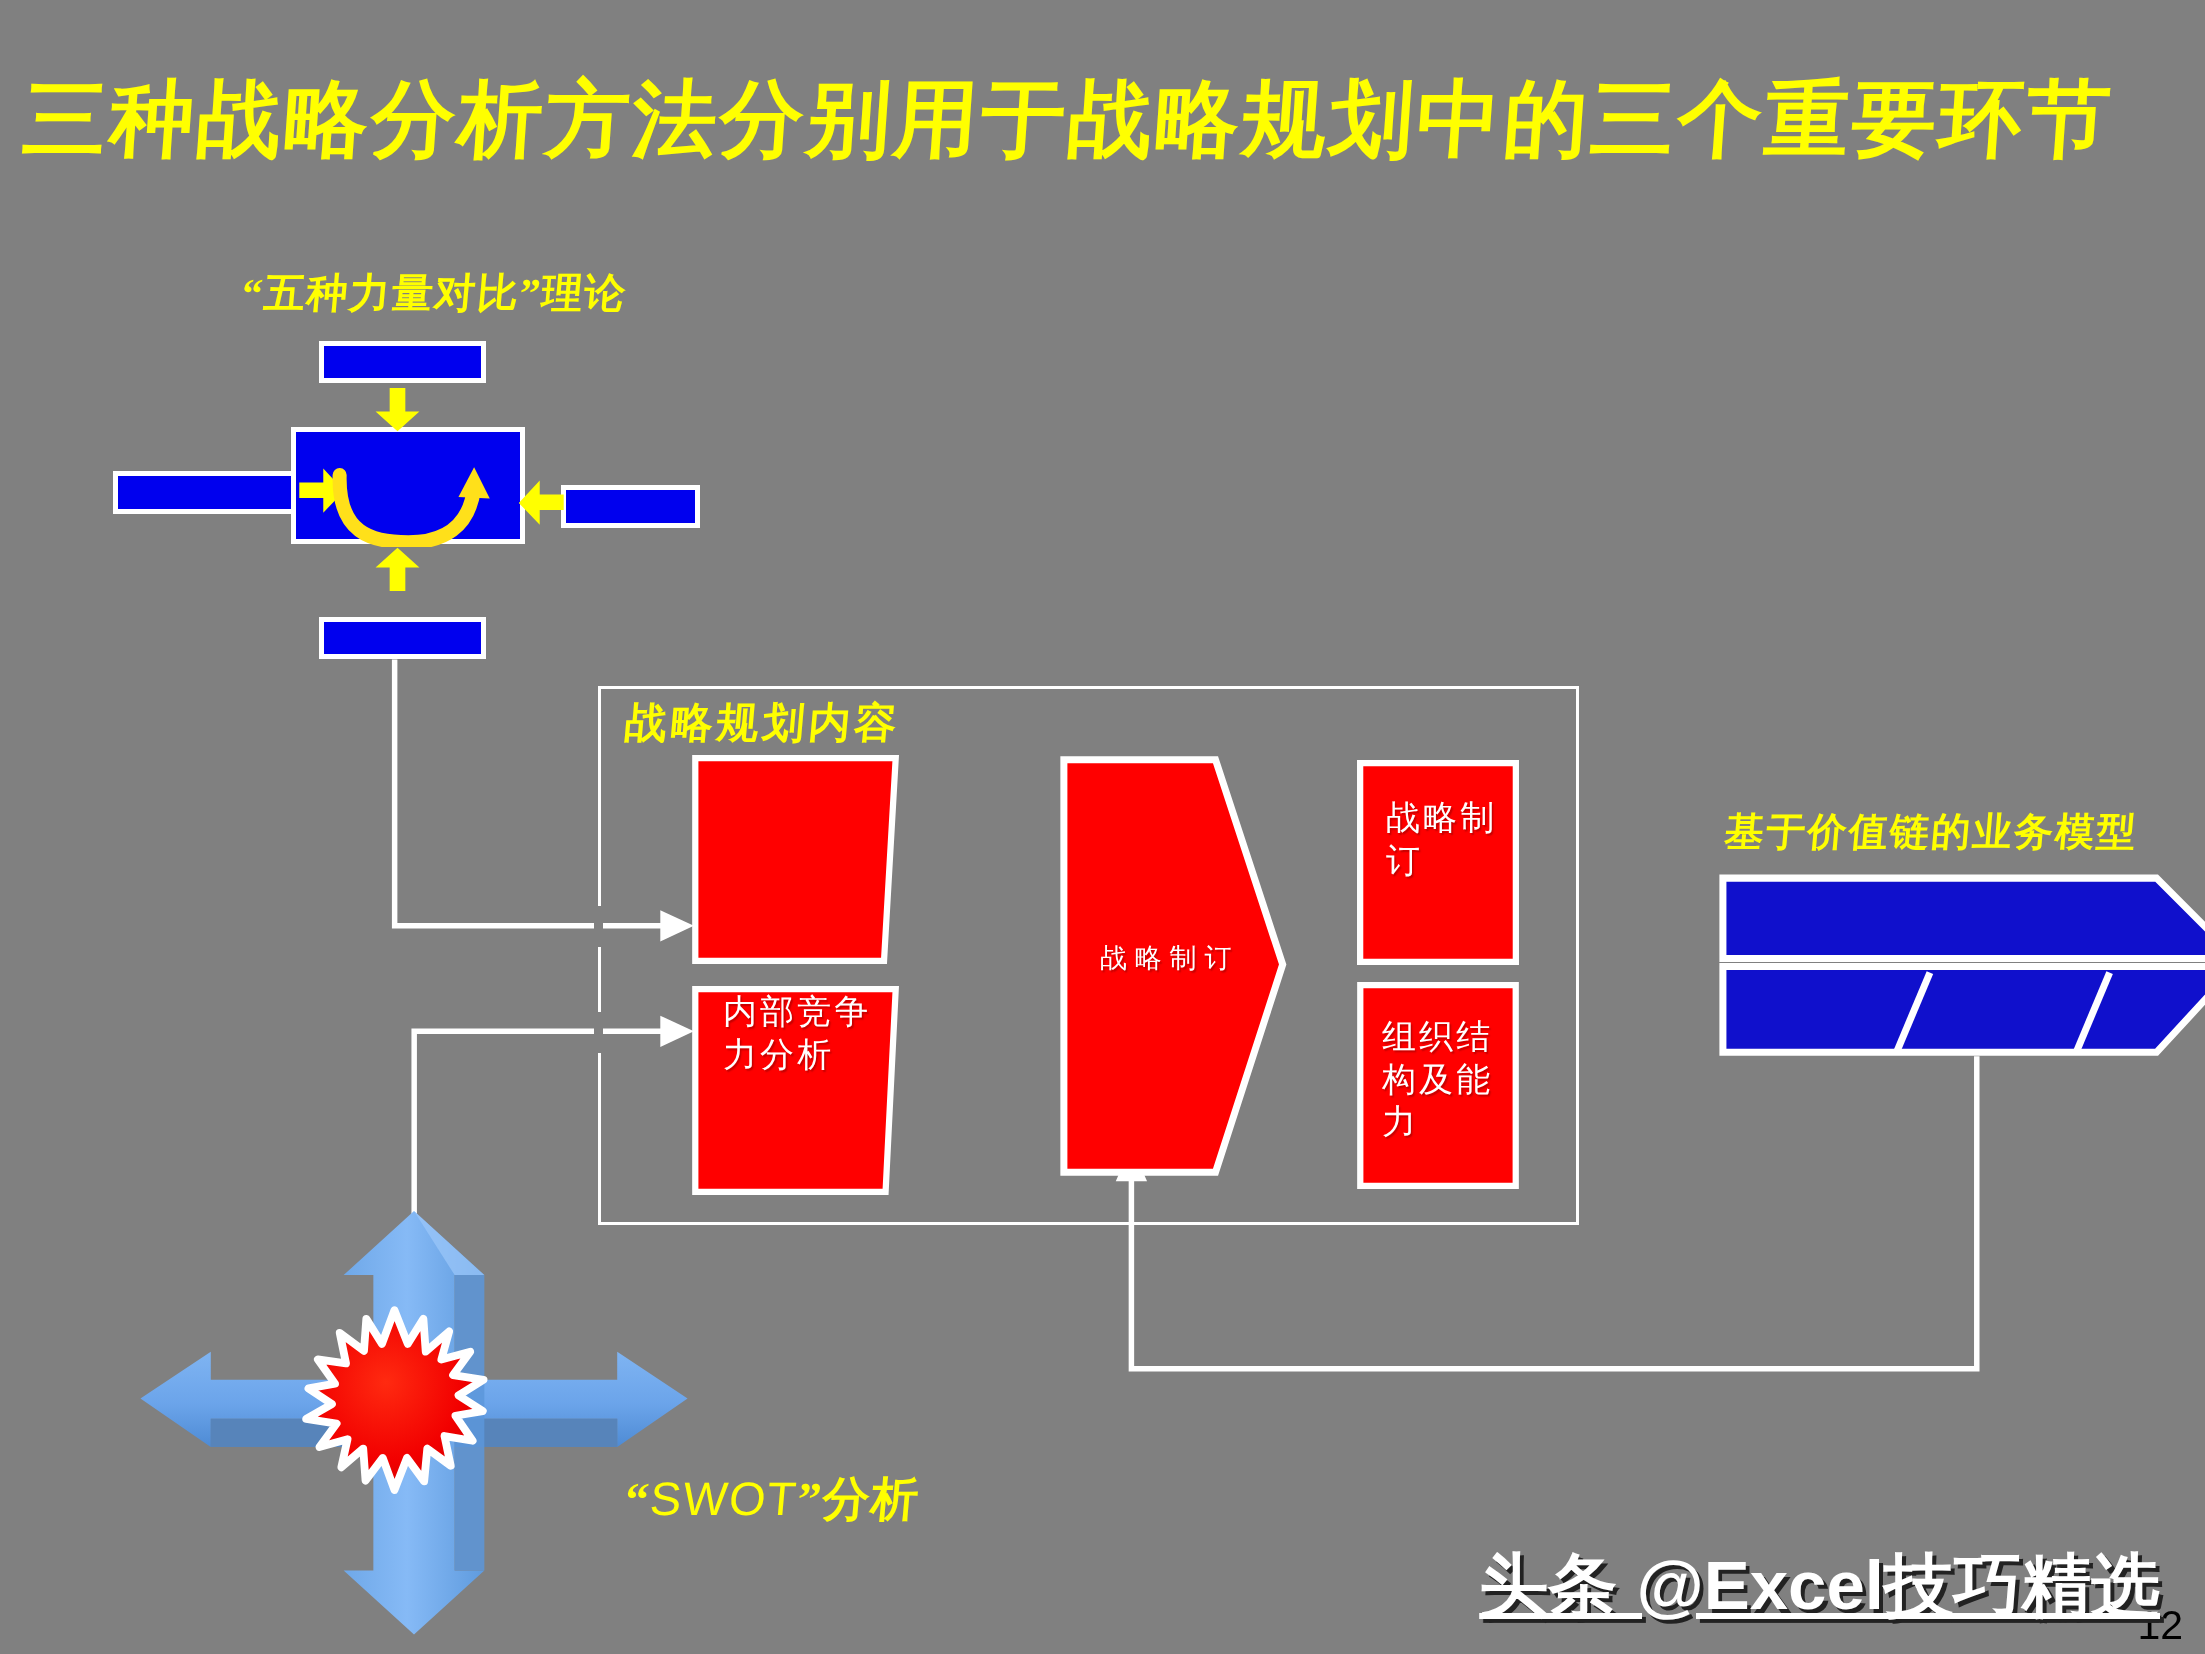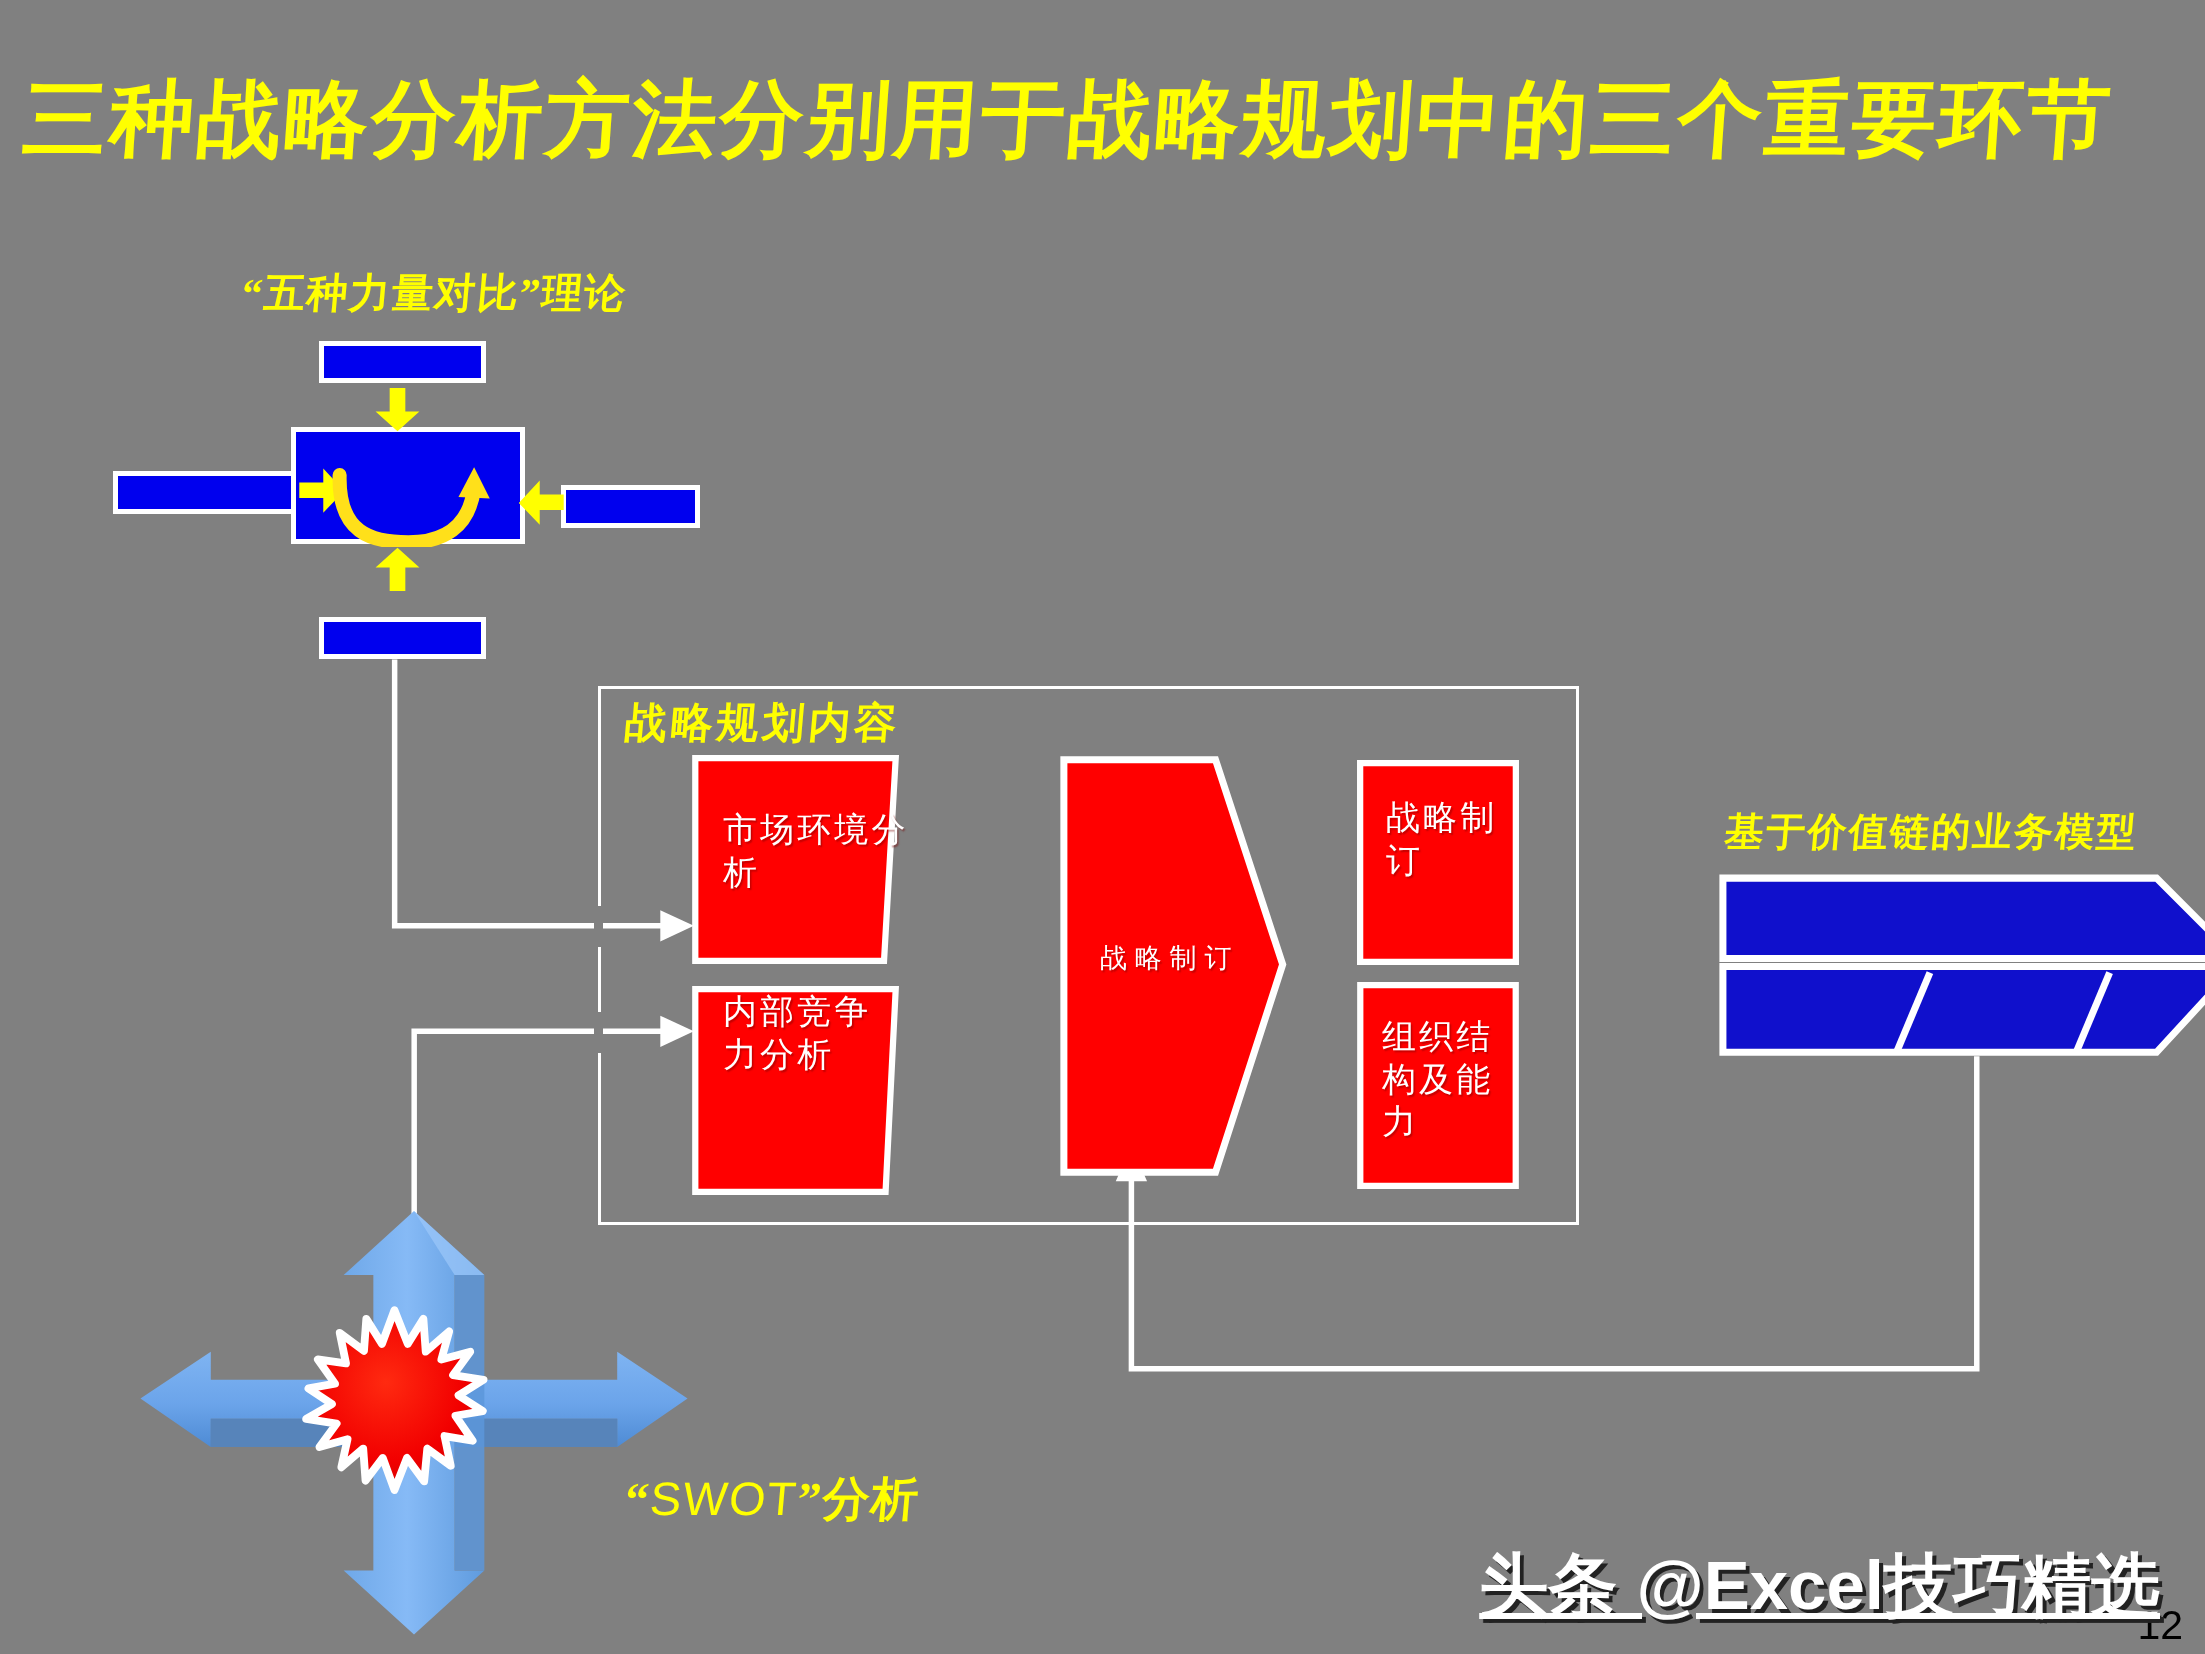--- a/index.html
+++ b/index.html
@@ -147,21 +147,20 @@
   <div class="frame-patch" style="left:594px;top:906px;width:9.4px;height:41px;"></div>
   <div class="frame-patch" style="left:594px;top:1012px;width:9.4px;height:41px;"></div>
 
   <div class="sec-label" id="plan-label">战略规划内容</div>
 
   <div class="red-shape" style="left:692px;top:755px;width:207px;height:209px;">
     <svg width="207" height="209" viewBox="0 0 265 268">
       <path d="M4 4 L261 4 L246 264 L4 264 Z" fill="#FF0000" stroke="#FFFFFF" stroke-width="8"></path>
     </svg>
   </div>
-  <div class="red-label" style="left:723px;top:809px;width:188px;">市场环境分析</div>
 
   <div class="red-shape" style="left:692px;top:986px;width:207px;height:209px;">
     <svg width="207" height="209" viewBox="0 0 265 268">
       <path d="M4 4 L261 4 L248 264 L4 264 Z" fill="#FF0000" stroke="#FFFFFF" stroke-width="8"></path>
     </svg>
   </div>
   <div class="red-label" style="left:723px;top:991px;width:168px;">内部竞争力分析</div>
 
   <div class="red-shape" style="left:1059px;top:755px;width:227px;height:422px;">
     <svg width="227" height="422" viewBox="0 0 290 540">

